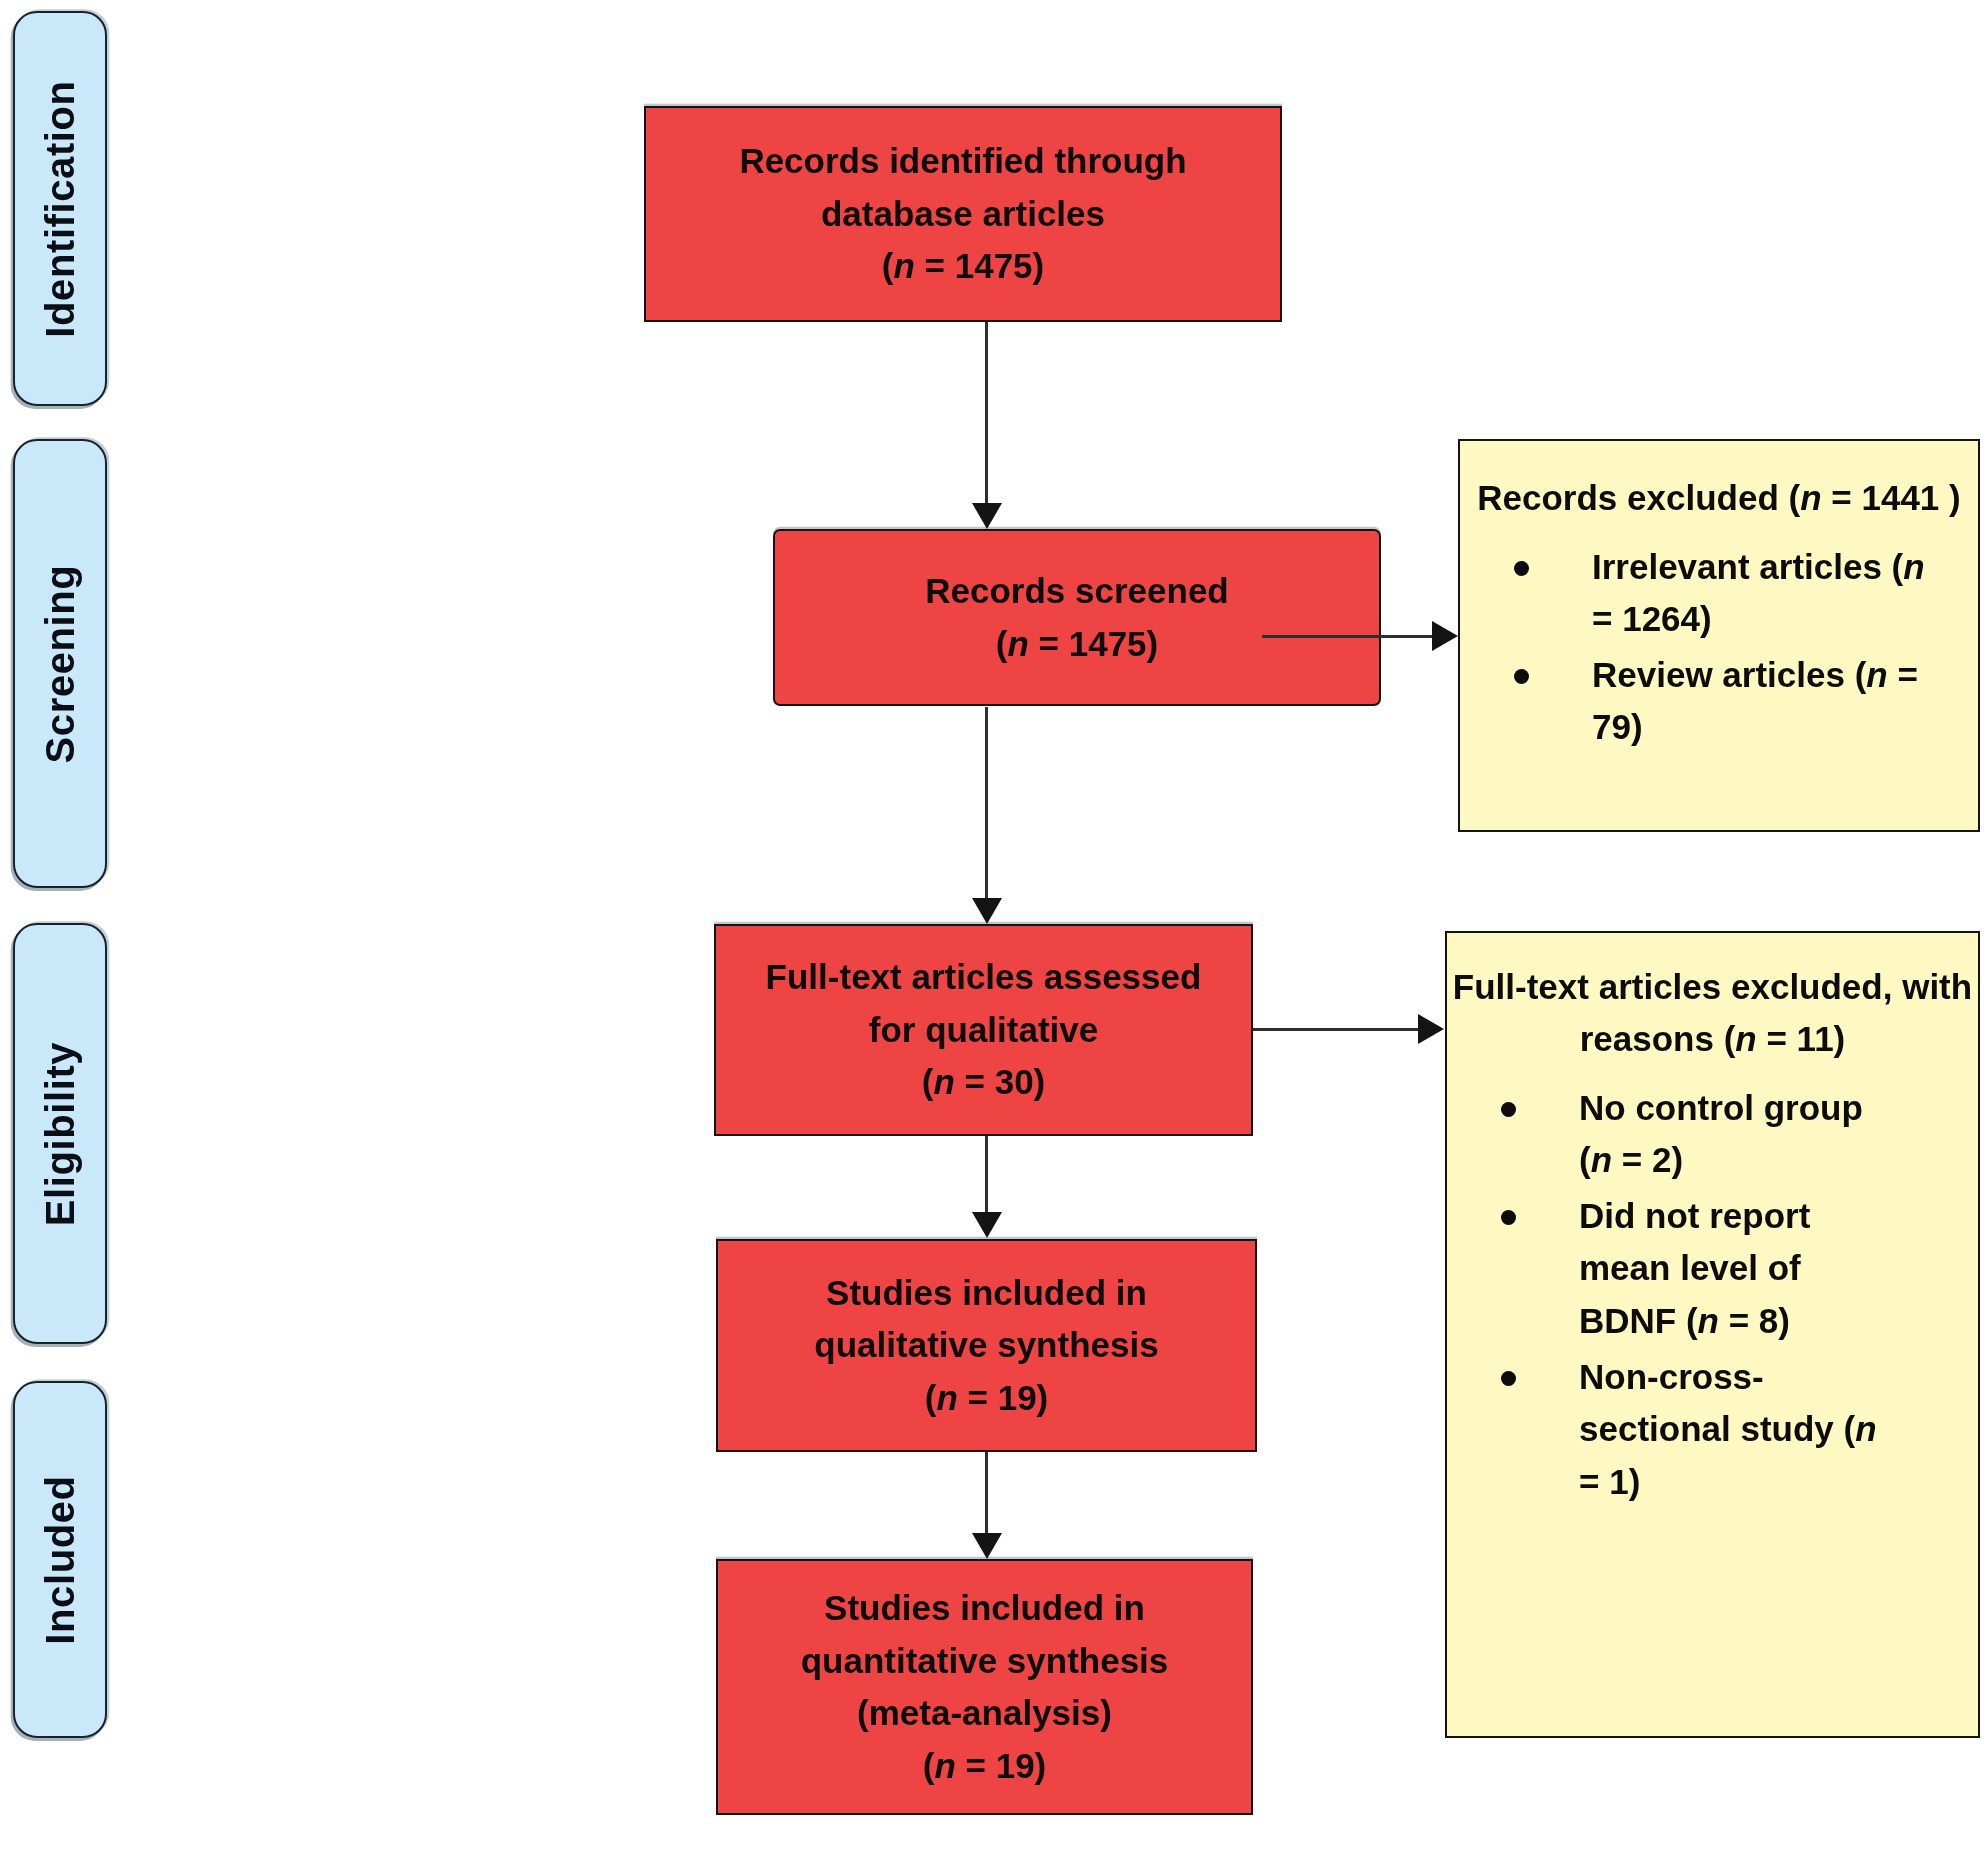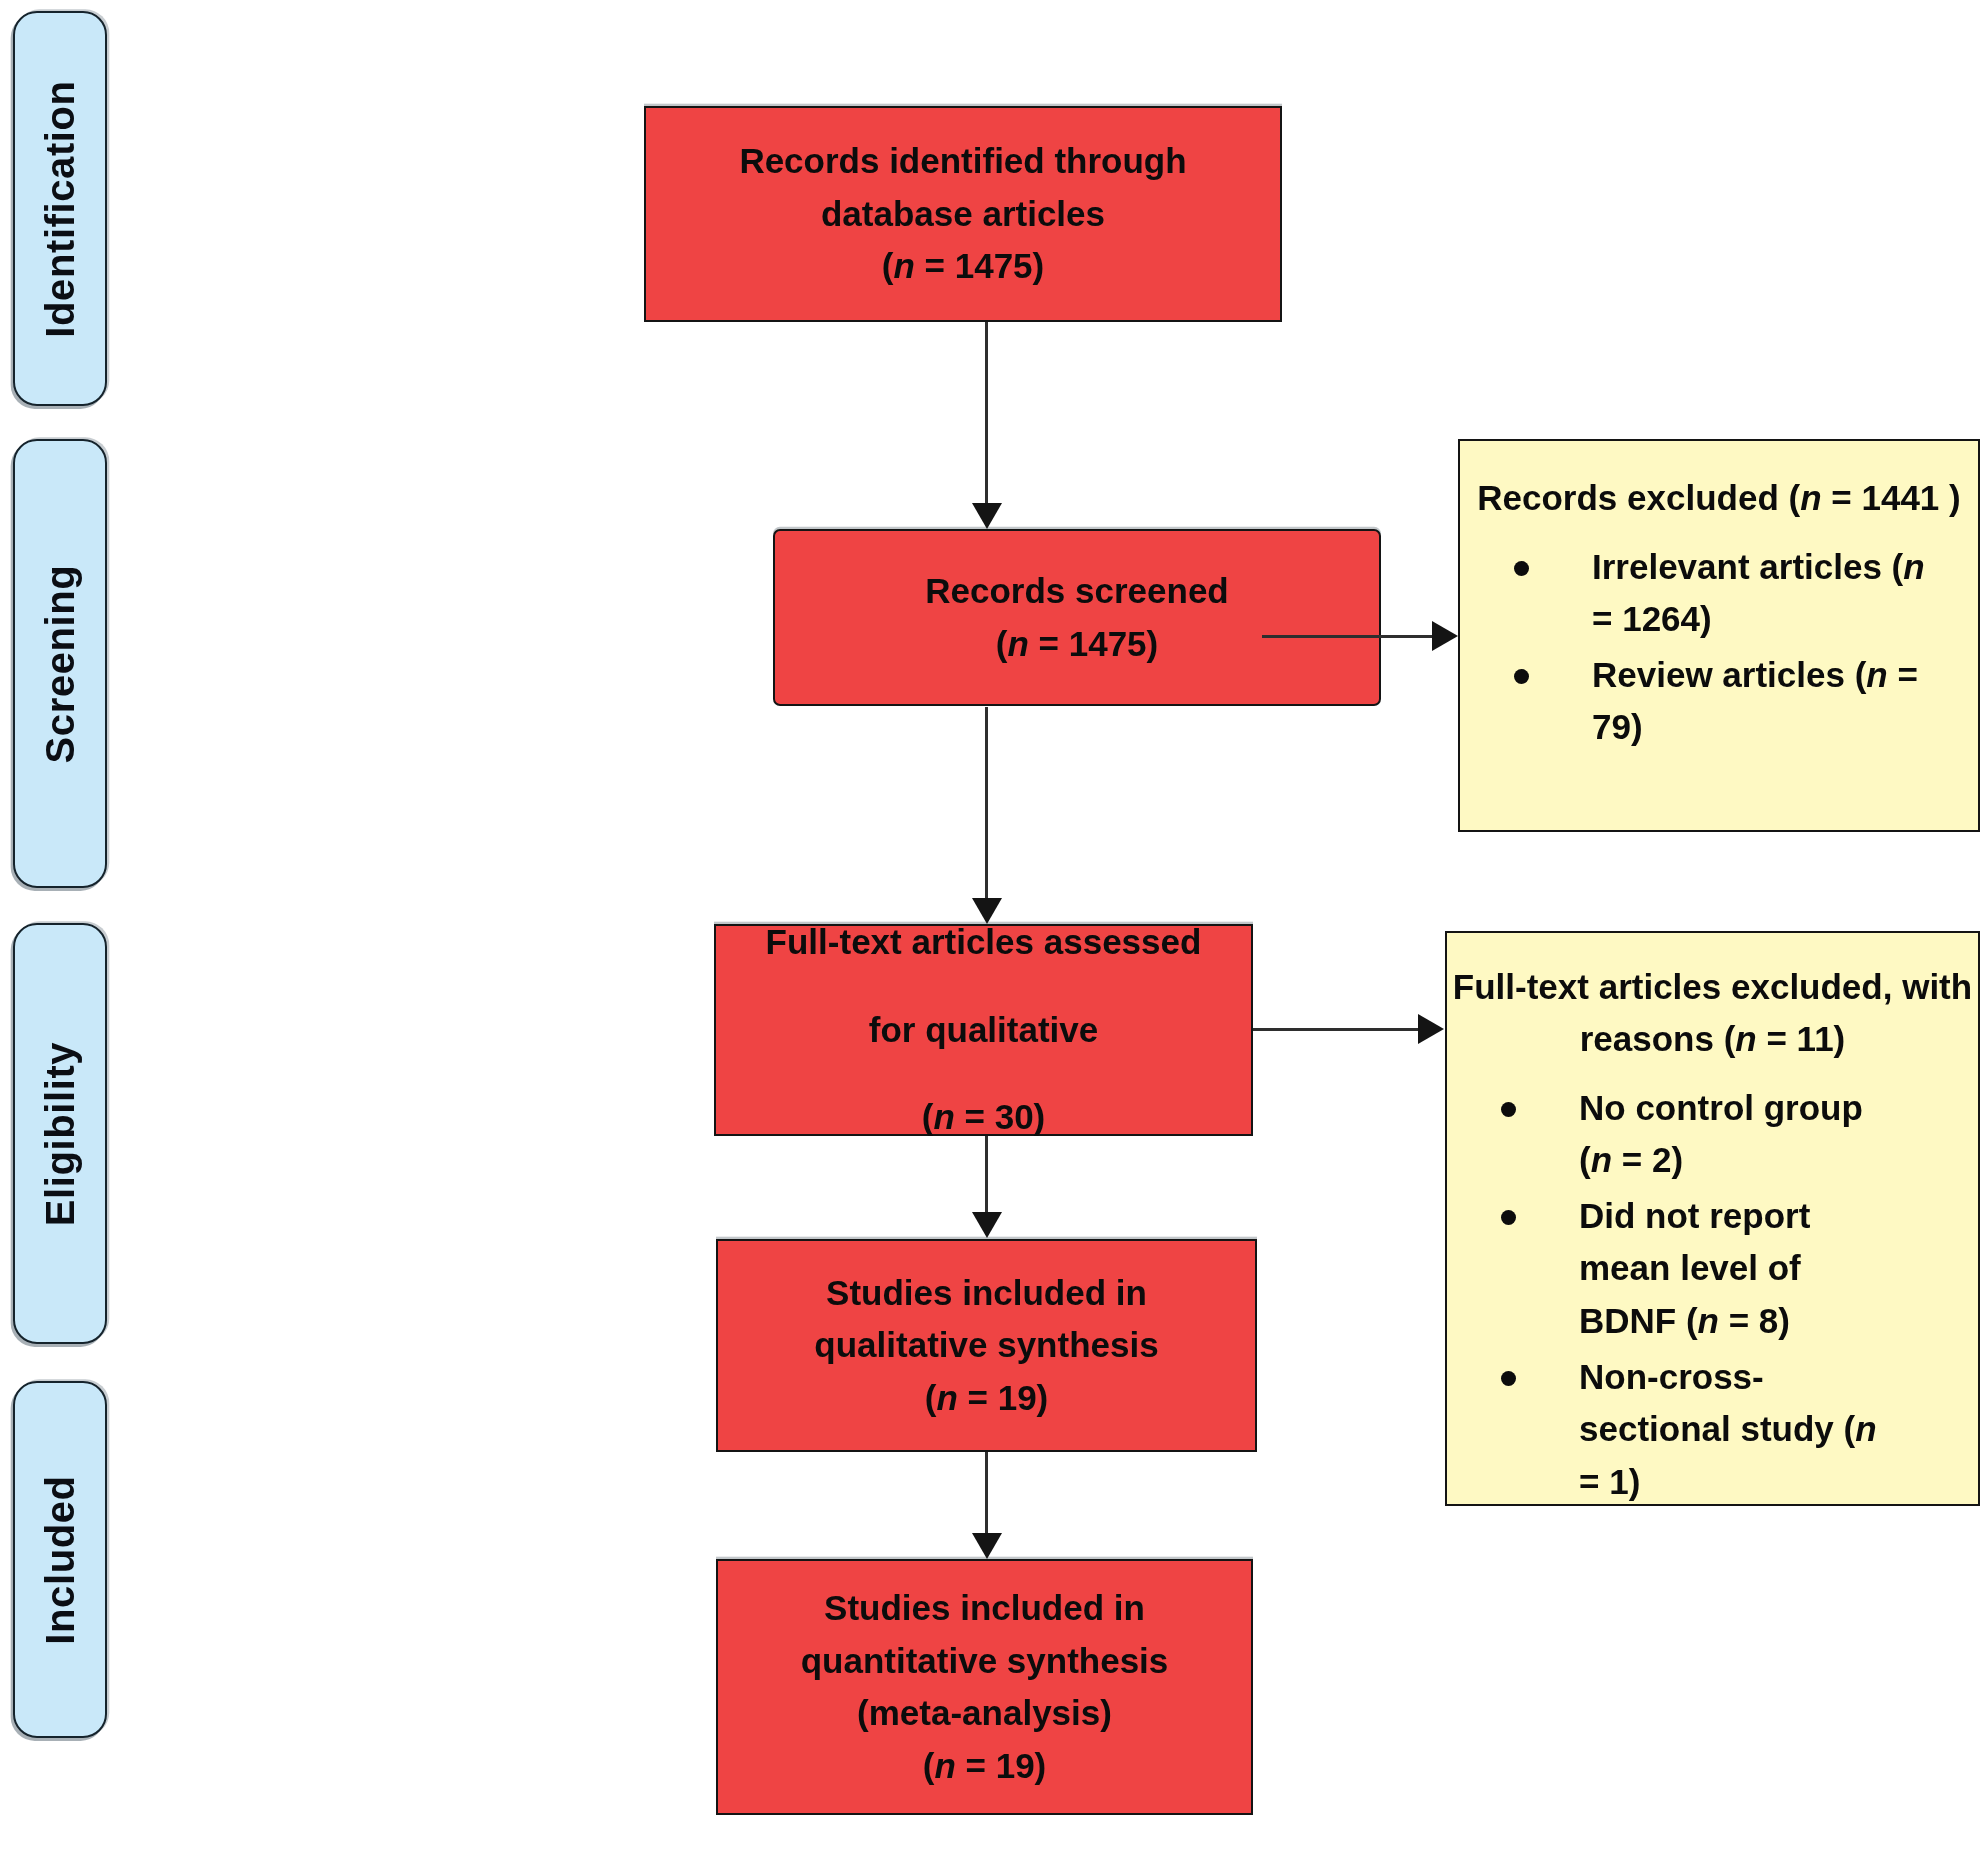--- a/index.html
+++ b/index.html
@@ -126,21 +126,21 @@
     <span class="line">Records identified through</span>
     <span class="line">database articles</span>
     <span class="line">(<i class="mvar">n</i> = 1475)</span>
   </div>
 
   <div class="fbox" style="left:773px;top:529px;width:608px;height:177px;border-radius:7px;">
     <span class="line">Records screened</span>
     <span class="line">(<i class="mvar">n</i> = 1475)</span>
   </div>
 
-  <div class="fbox" style="left:714px;top:924px;width:539px;height:212px;gap:35px;">
+  <div class="fbox" style="left:714px;top:924px;width:539px;height:212px;">
     <span class="line">Full-text articles assessed</span>
     <span class="line">for qualitative</span>
     <span class="line">(<i class="mvar">n</i> = 30)</span>
   </div>
 
   <div class="fbox" style="left:716px;top:1239px;width:541px;height:213px;">
     <span class="line">Studies included in</span>
     <span class="line">qualitative synthesis</span>
     <span class="line">(<i class="mvar">n</i> = 19)</span>
   </div>
@@ -162,21 +162,21 @@
         <span class="bullet-dot"></span>
         <span class="bullet-text" style="width:355px;">Irrelevant articles (<i class="mvar">n</i> = 1264)</span>
       </div>
       <div class="bullet-row">
         <span class="bullet-dot"></span>
         <span class="bullet-text" style="width:355px;">Review articles (<i class="mvar">n</i> = 79)</span>
       </div>
     </div>
   </div>
 
-  <div class="sbox" style="left:1445px;top:931px;width:535px;height:575px;padding-top:27.5px;">
+  <div class="sbox" style="left:1445px;top:931px;width:535px;height:807px;padding-top:27.5px;">
     <div class="titleblock">
       <span class="line">Full-text articles excluded,</span>
       <span class="line">with reasons</span>
       <span class="line">(<i class="mvar">n</i> = 11)</span>
     </div>
     <div class="bullets">
       <div class="bullet-row">
         <span class="bullet-dot"></span>
         <span class="bullet-text" style="width:309px;">No control group (<i class="mvar">n</i> = 2)</span>
       </div>

